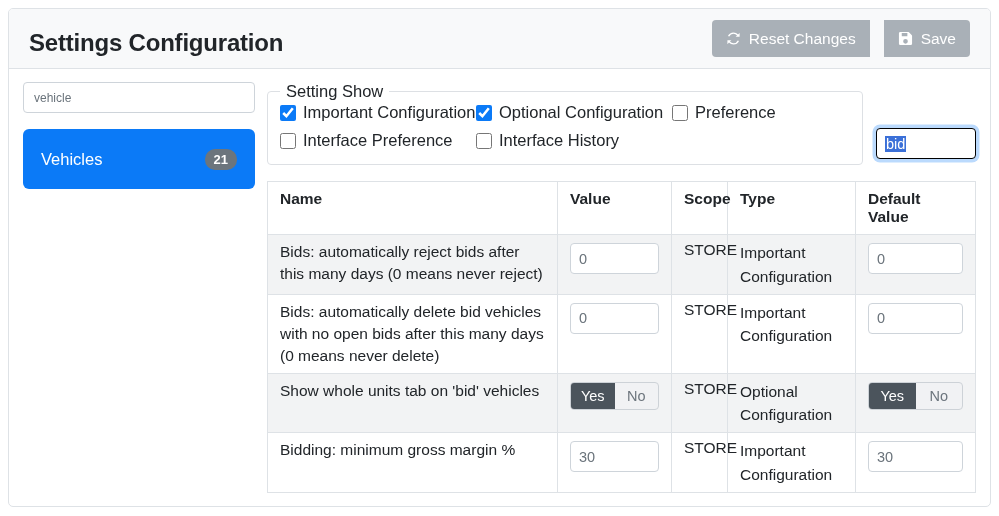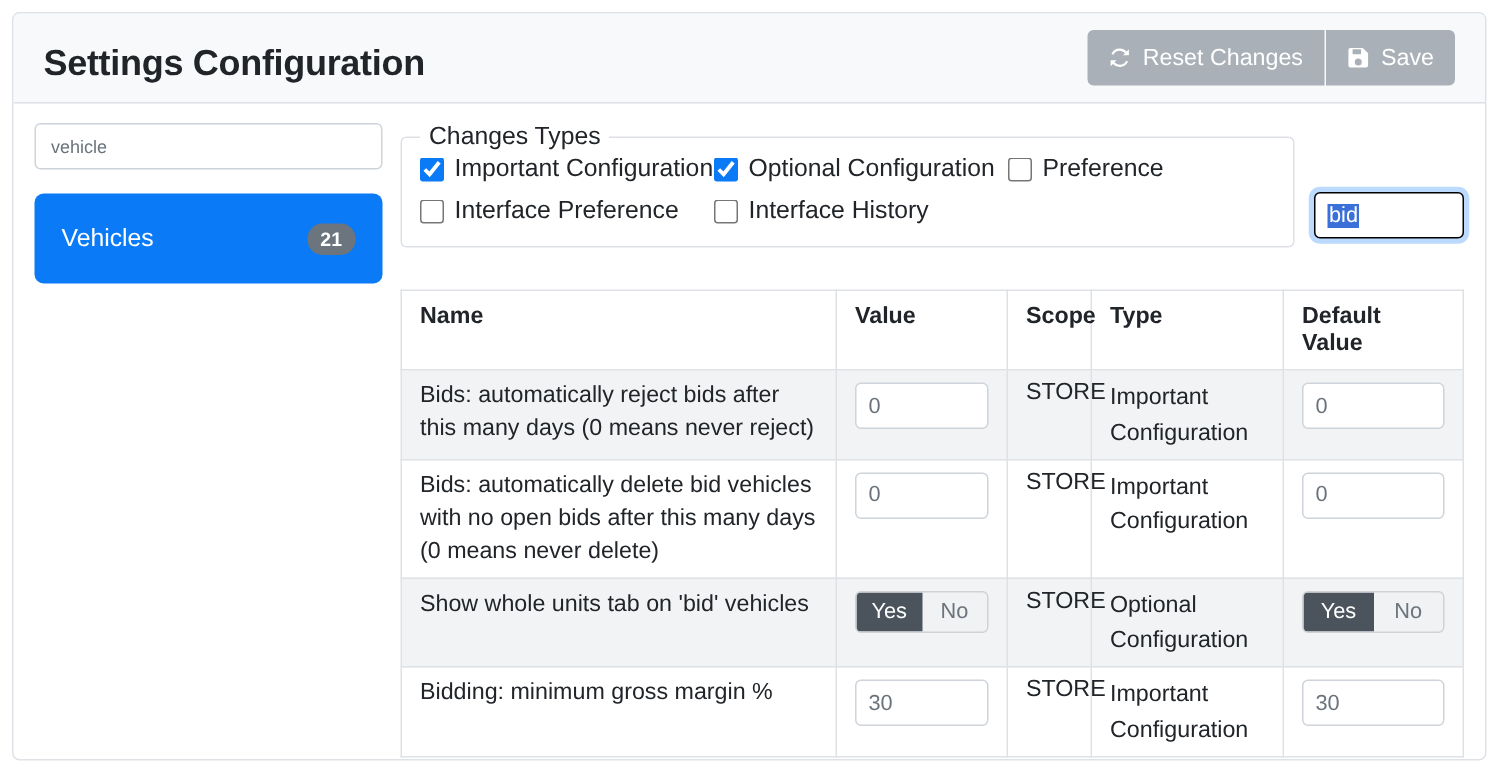--- a/index.html
+++ b/index.html
@@ -20,21 +20,21 @@
     background: #fff;
   }
   
   .card-header {
     display: flex; justify-content: space-between; align-items: flex-end;
     background: var(--header_bg);
     border-bottom: 1px solid var(--border);
     padding: 11px 20px;
   }
   .page-title { margin: 0; font-size: 24px; font-weight: 700; letter-spacing: -0.2px; }
-  .btn-group { display: flex; gap: 1px; }
+  .btn-group { display: flex; gap: 14px; }
   .btn {
     display: inline-flex; align-items: center; gap: 8px;
     background: var(--button_gray); color: #fff;
     border: none; font-family: inherit;
     font-size: 15.5px; padding: 9px 14px; cursor: pointer; line-height: 1.25;
   }
   .btn-first { border-radius: 4px 0 0 4px; }
   .btn-last  { border-radius: 0 4px 4px 0; }
   .btn svg { display: block; }
   
@@ -80,21 +80,21 @@
   .fake-input {
     width: 100px; height: 31px;
     border: 1px solid #000000; border-radius: 4px;
     box-shadow: 0 0 0 3.5px rgba(11,122,247,.28);
     margin-bottom: 6px; padding: 4px 8px;
     display: flex; align-items: center;
     font-size: 14.5px; background: #fff; cursor: text;
   }
   .fake-input .sel { background: var(--selection); color: #fff; padding: 0 1px; }
   
-  table.settings { border-collapse: collapse; width: 100%; margin-top: 28px; table-layout: fixed; }
+  table.settings { border-collapse: collapse; width: 100%; margin-top: 16px; table-layout: fixed; }
   .settings th, .settings td {
     border: 1px solid var(--border);
     text-align: left; vertical-align: top;
     padding: 6px 12px; font-size: 15.5px;
   }
   .settings th { font-weight: 700; padding: 8px 12px; background: #fff; }
   .settings tbody tr:nth-child(odd) { background: var(--stripe); }
   .cell-name { line-height: 1.42; }
   .cell-scope { font-size: 15px; }
   .cell-type { line-height: 1.5; }
@@ -151,21 +151,21 @@
       <div class="nav-item">
         <span>Vehicles</span>
         <span class="badge">21</span>
       </div>
     </div>
 
     <div class="main">
 
       <div class="filter-row">
         <fieldset class="types">
-          <legend>Changes Types</legend>
+          <legend>Setting Show</legend>
           <div class="checkbox-grid" id="checkbox-grid">
               <label class="cb">
                 <input type="checkbox" checked="" style="">
                 <span>Important Configuration</span>
               </label>
               <label class="cb">
                 <input type="checkbox" checked="" style="">
                 <span>Optional Configuration</span>
               </label>
               <label class="cb">

